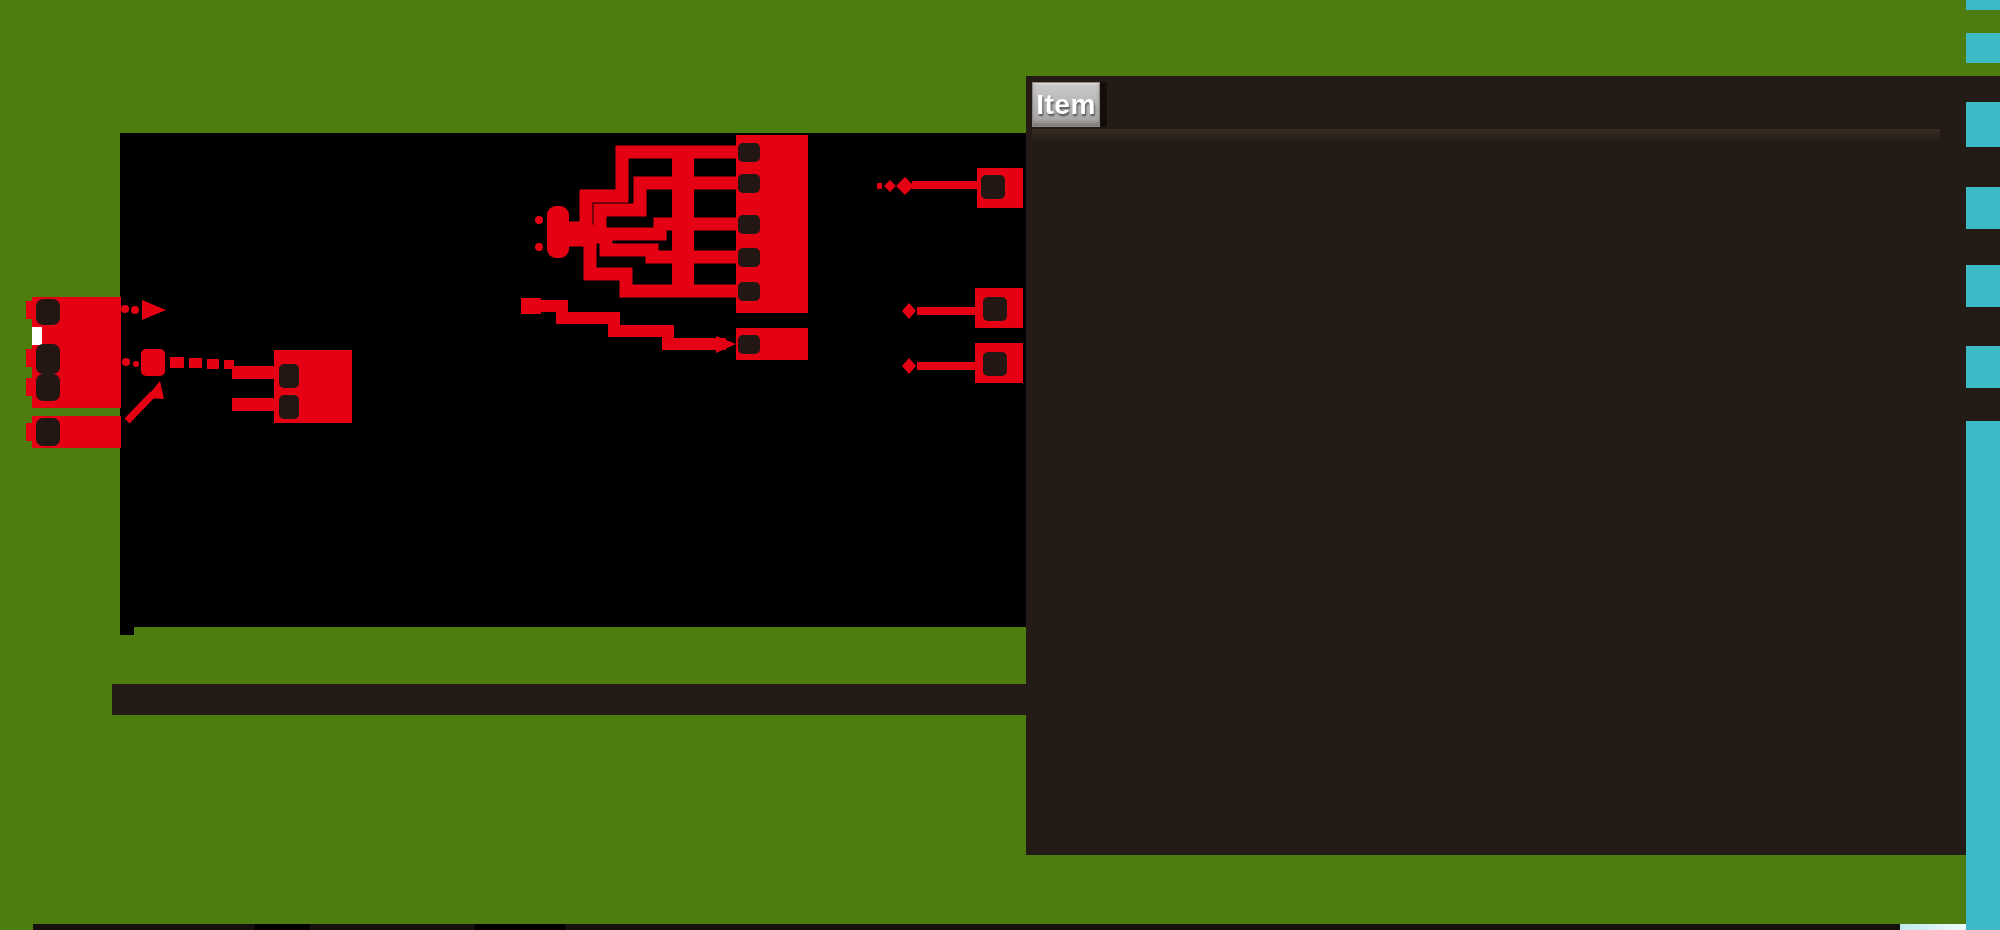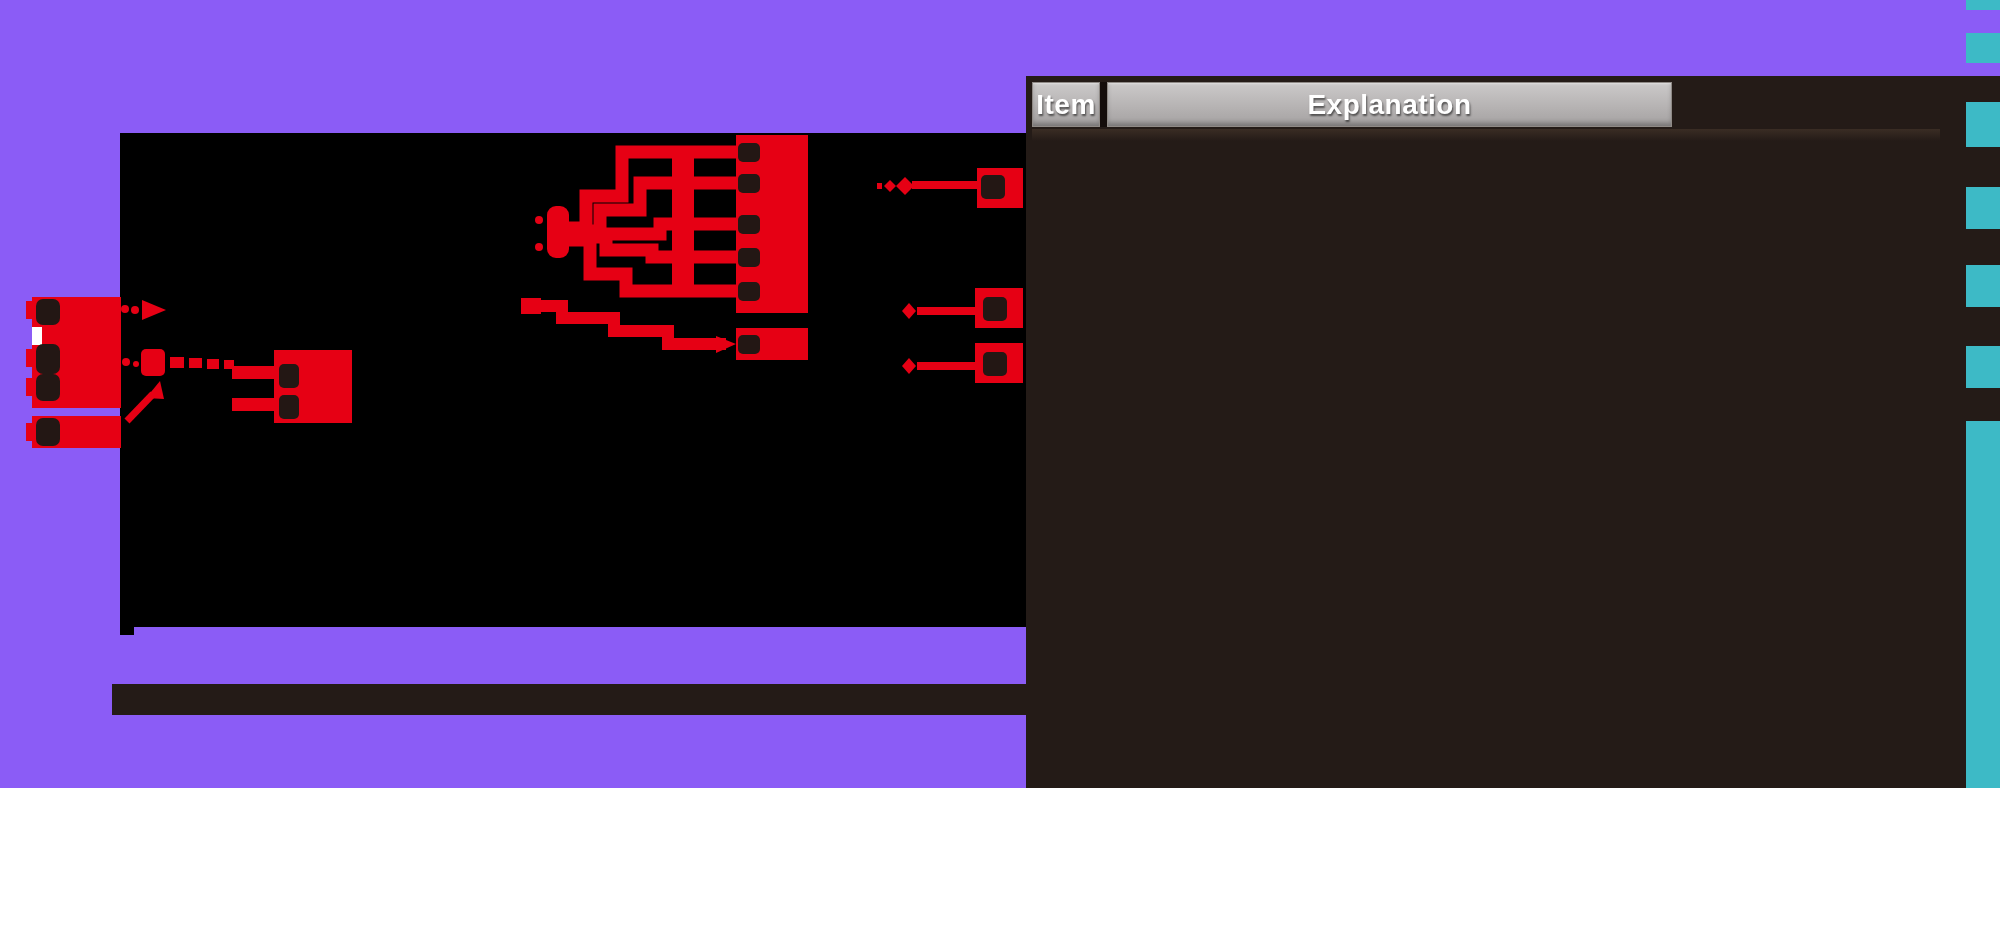--- a/index.html
+++ b/index.html
@@ -1,16 +1,16 @@
 <!DOCTYPE html>
 <html><head>
 <meta charset="utf-8">
 <style>
   html,body{margin:0;padding:0;background:#ffffff;}
-  #canvas{position:relative;width:2000px;height:788px;background:#8b5cf6;overflow:hidden;
+  #canvas{position:relative;width:2000px;height:930px;background:#4d7c0f;overflow:hidden;
           font-family:"Liberation Sans", sans-serif;}
   .abs{position:absolute;}
 
   
   #board{left:120px;top:133px;width:907px;height:494px;background:#000000;}
   #board-tab{left:120px;top:627px;width:14px;height:8px;background:#000000;}
   #pcb-svg{left:120px;top:133px;width:907px;height:494px;}
 
   
   .red{background:#e60014;}
@@ -143,21 +143,20 @@
     </g>
   </svg>
 
   <div class="abs" id="long-bar"></div>
 
   <div class="abs" id="table-panel">
     <div id="header-row">
       <div class="hcell" id="hc-item">Item</div>
       <div class="hgap" id="hgap1"></div>
       <div class="hgap" id="hgap2"></div>
-      <div class="hcell" id="hc-explanation">Explanation</div>
     </div>
     <div id="under-band"></div>
     <div></div>
   </div>
 
   <div class="abs teal" id="ts1"></div>
   <div class="abs teal" id="ts2"></div>
   <div class="abs teal" id="ts3"></div>
   <div class="abs teal" id="ts4"></div>
   <div class="abs teal" id="ts5"></div>

